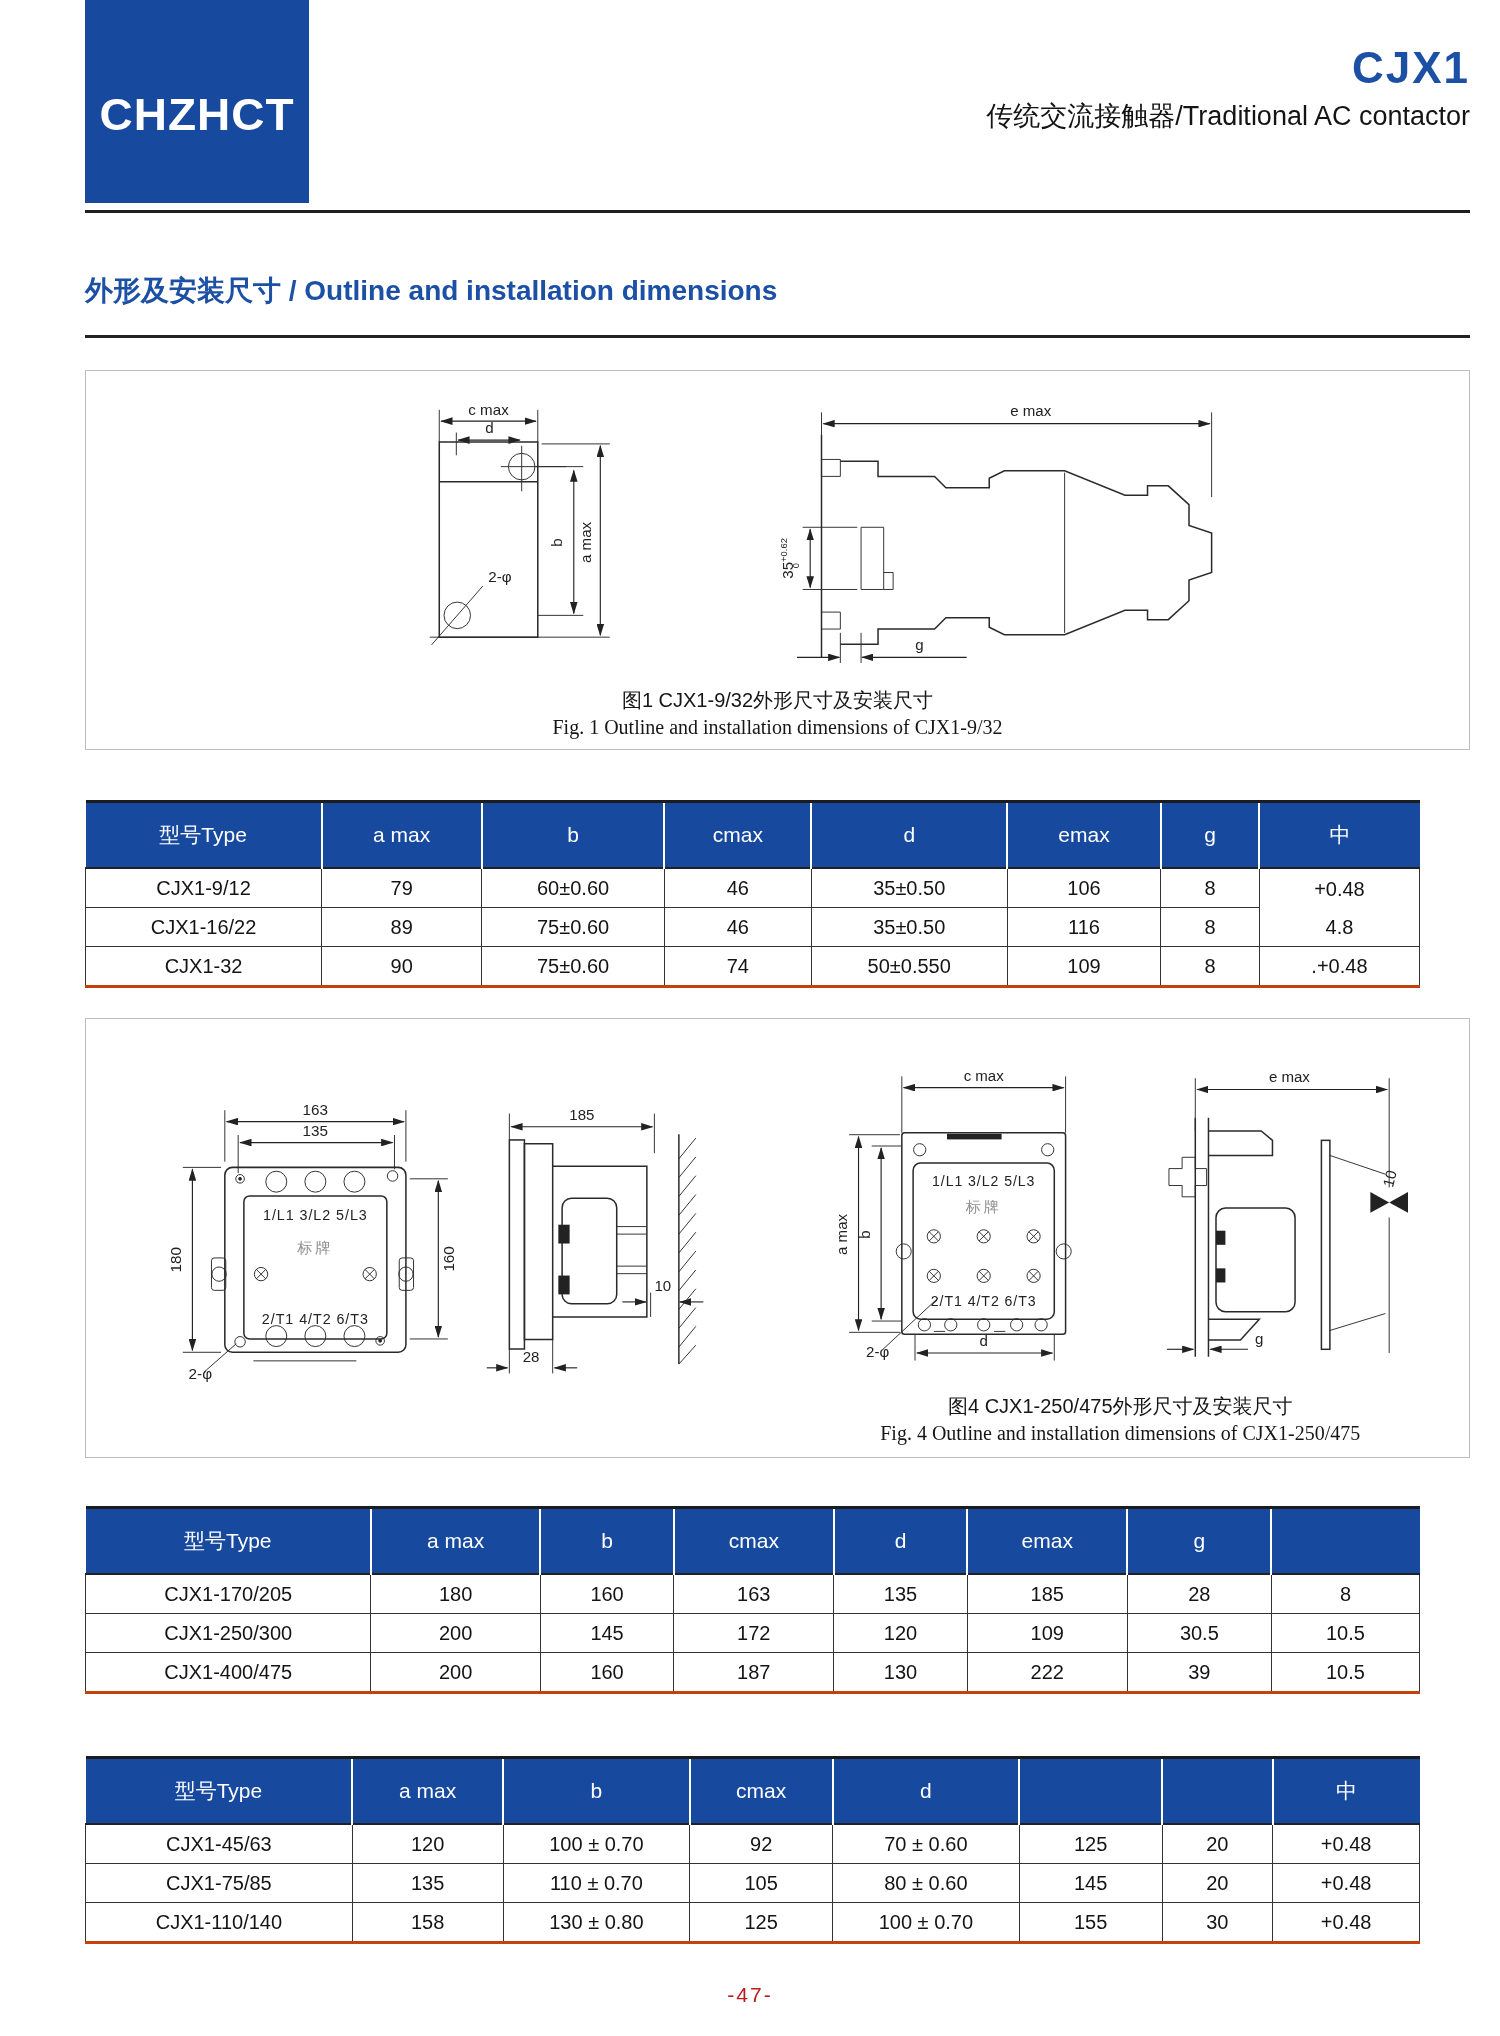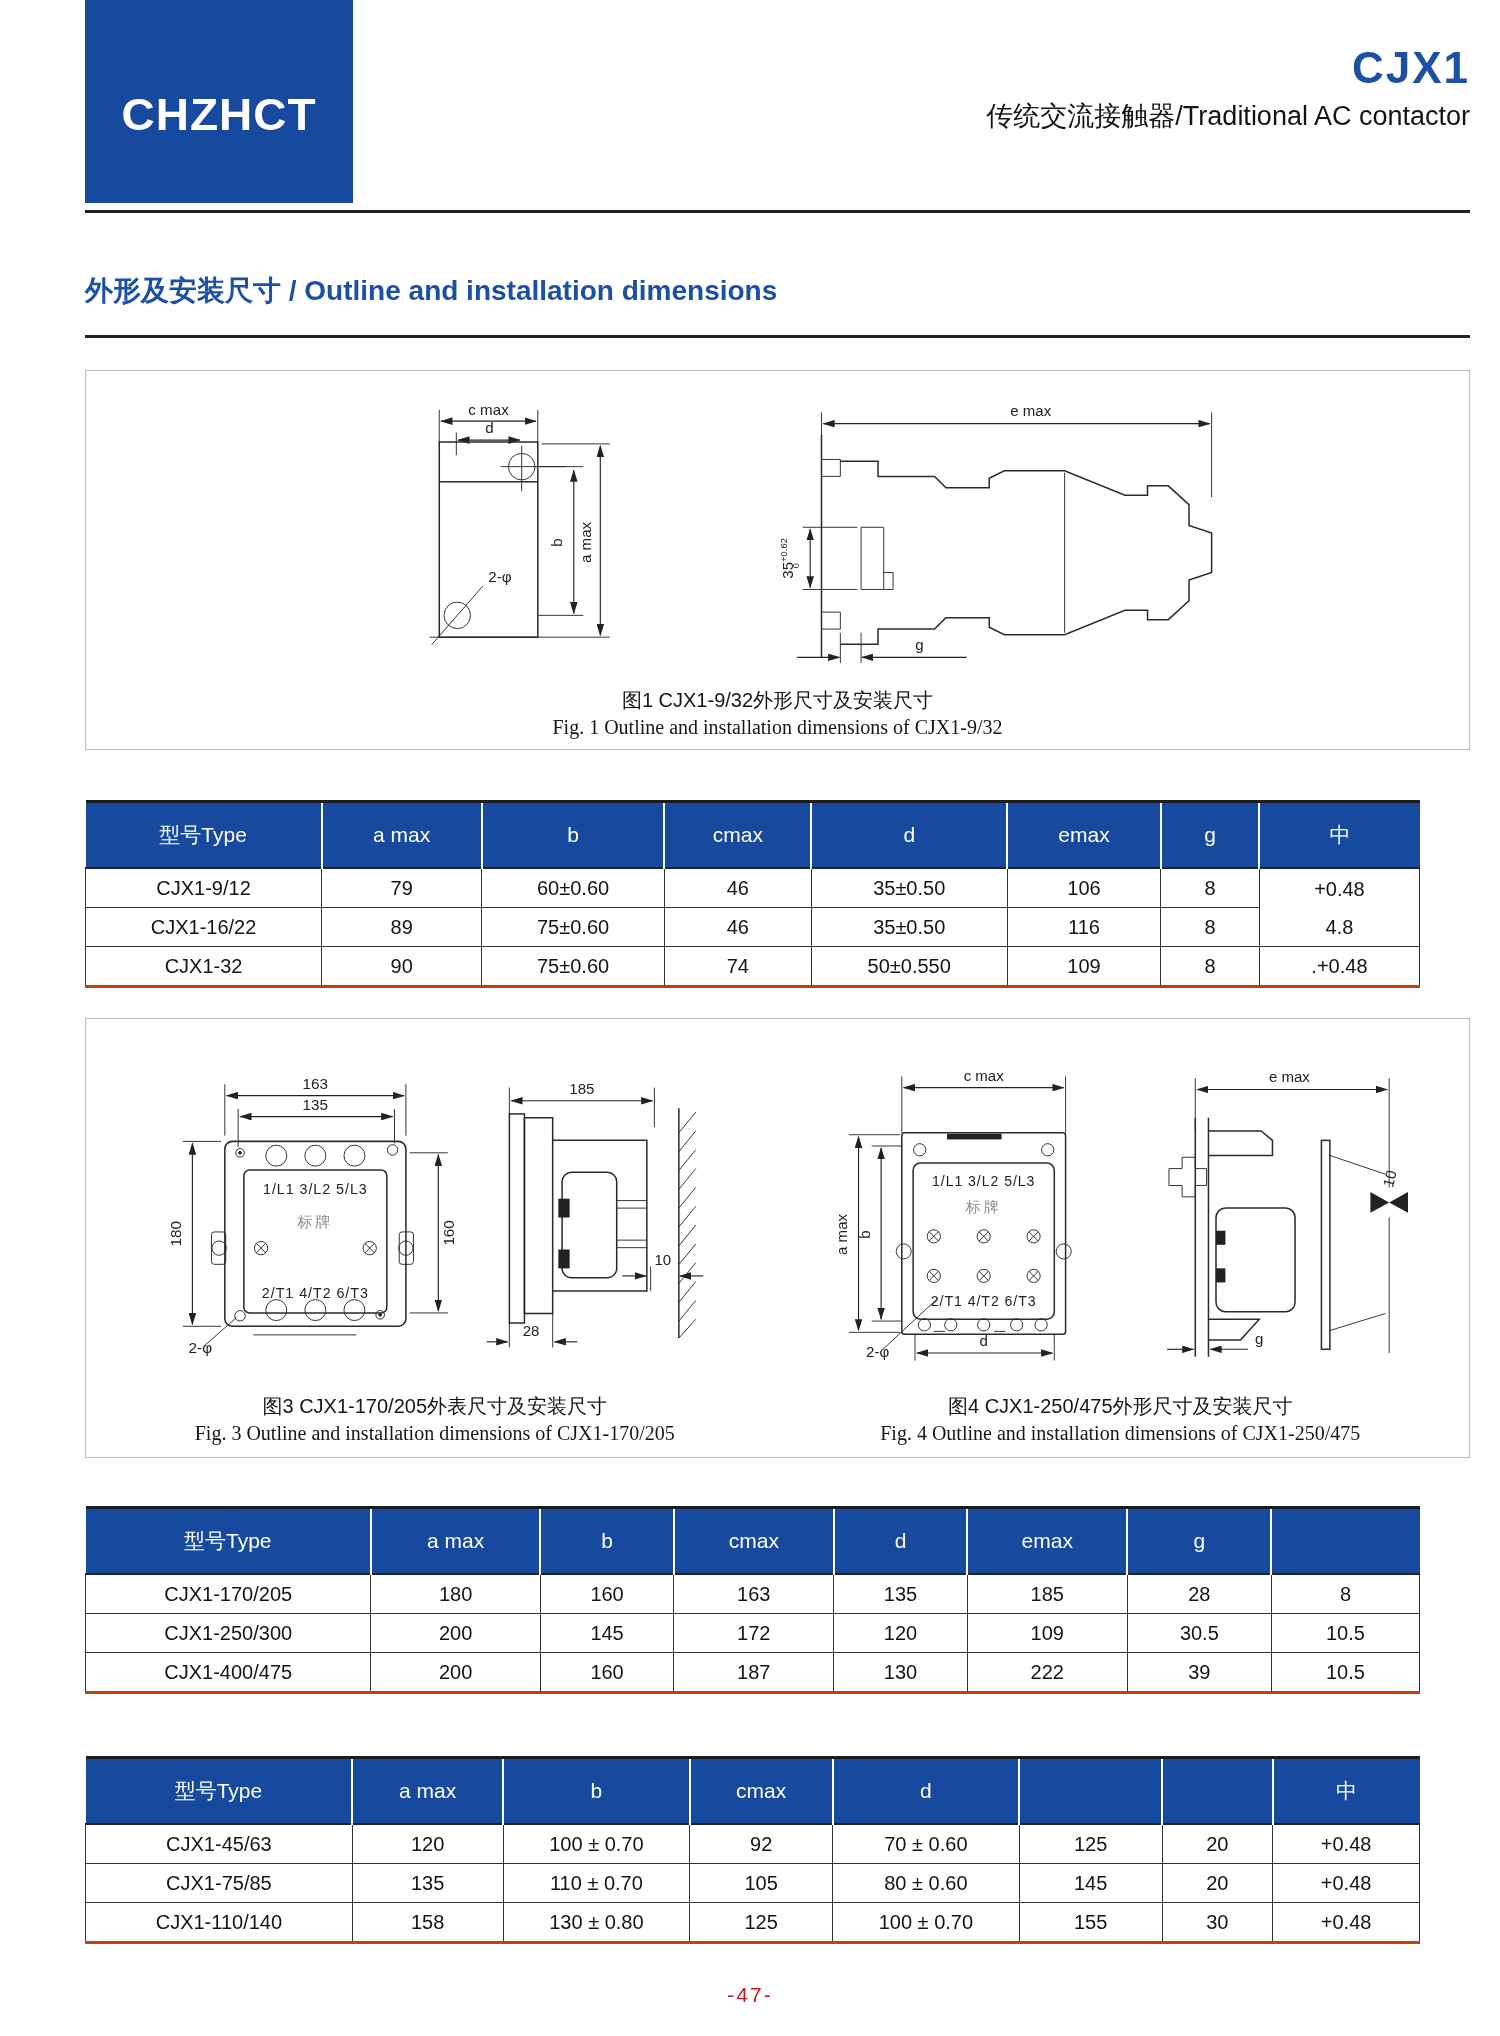--- a/index.html
+++ b/index.html
@@ -8,21 +8,21 @@
     --ink:#1c1c1c;
   }
   html,body{margin:0;padding:0;}
   body{
     width:1500px;height:2036px;background:#fff;position:relative;overflow:hidden;
     font-family:"Liberation Sans", sans-serif;color:#111;
   }
   .page{position:absolute;inset:0;}
   
   .hdr{position:relative;height:214px;}
-  .logo{position:absolute;left:85px;top:0;width:268px;height:203px;background:var(--blue);
+  .logo{position:absolute;left:85px;top:0;width:224px;height:203px;background:var(--blue);
         display:flex;align-items:center;justify-content:center;}
   .logo-text{color:#fff;font-size:46px;font-weight:bold;letter-spacing:1px;padding-top:26px;transform:scaleY(.96);}
   .hdr-right{position:absolute;right:30px;top:0;text-align:right;}
   .model{font-size:44px;font-weight:bold;color:var(--title-blue);line-height:1;margin-top:46px;letter-spacing:2px;}
   .subtitle{font-size:27px;color:#141414;margin-top:8px;text-align:right;}
   .hdr-rule{position:absolute;left:85px;right:30px;top:210px;height:3px;background:#1f1f1f;}
   
   .section-title{margin:58px 30px 0 85px;font-size:28px;font-weight:bold;color:var(--title-blue);}
   .section-rule{margin:25px 30px 0 85px;height:3px;background:#222;}
   
@@ -299,24 +299,20 @@
           </g>
           <line class="dim" x1="148" y1="230" x2="173" y2="230" marker-end="url(#m4e)"></line>
           <line class="dim" x1="234" y1="230" x2="209" y2="230" marker-end="url(#m4e)"></line>
           <text class="dim-t" x="191" y="218" font-size="14" text-anchor="middle">10</text>
           <line class="dim" x1="4" y1="300" x2="26" y2="300" marker-end="url(#m4e)"></line>
           <line class="dim" x1="100" y1="300" x2="76" y2="300" marker-end="url(#m4e)"></line>
           <text class="dim-t" x="51" y="294" font-size="14" text-anchor="middle">28</text>
         </svg>
       </div>
 
-      <figcaption>
-        <div class="cap-zh">图3 CJX1-170/205外表尺寸及安装尺寸</div>
-        <div class="cap-en">Fig. 3 Outline and installation dimensions of CJX1-170/205</div>
-      </figcaption>
     </div>
 
     <div class="fig-col">
       <div class="drawings">
 
         <svg width="302" height="320" viewBox="0 0 320 340">
           <defs>
             <marker id="m5e" markerWidth="13" markerHeight="8" refX="12" refY="4" orient="auto" markerUnits="userSpaceOnUse">
                 <path d="M0,0 L13,4 L0,8 Z" fill="#222"></path>
               </marker>

